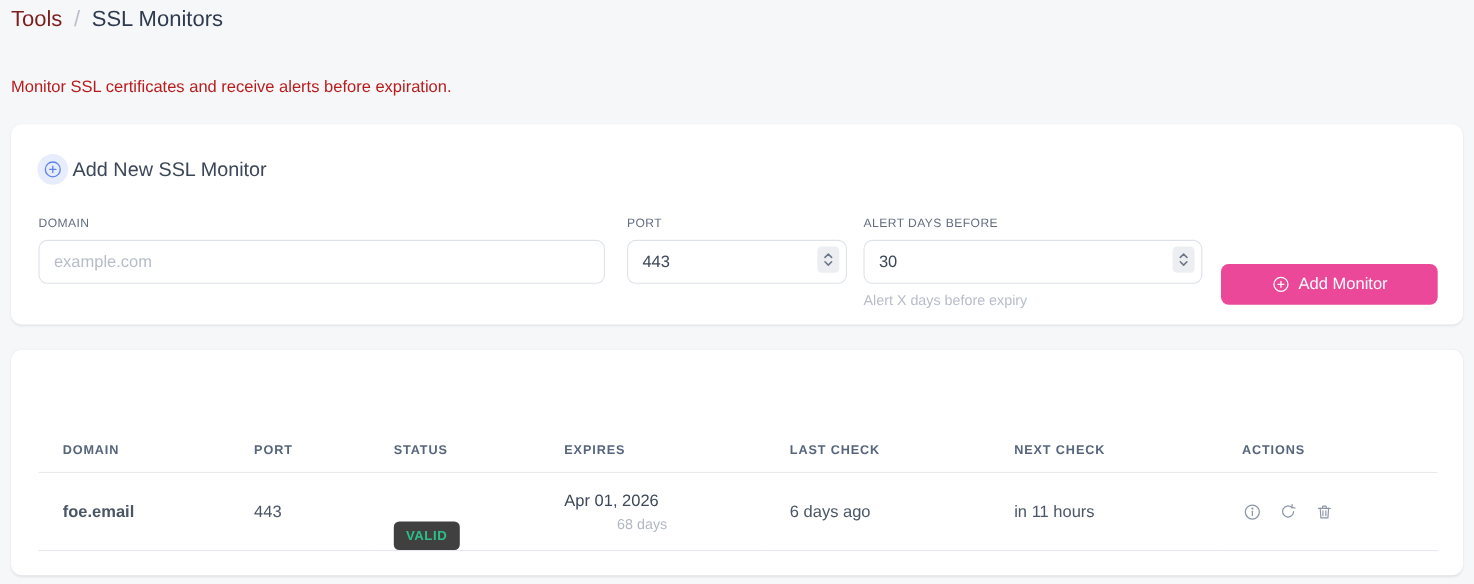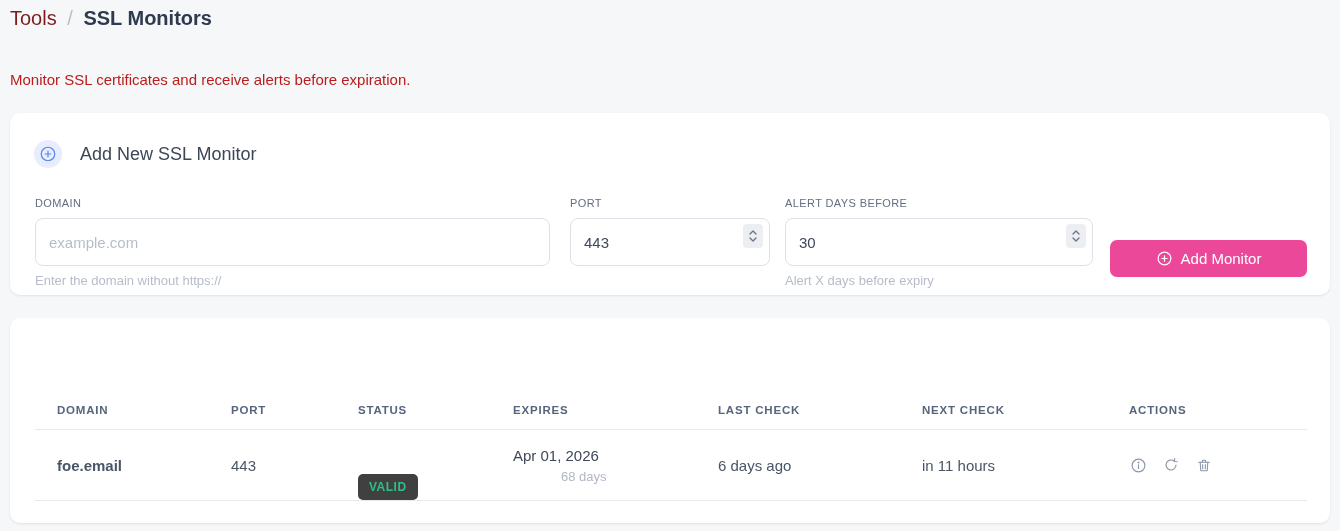--- a/index.html
+++ b/index.html
@@ -8,53 +8,53 @@
     font-family:"Liberation Sans", sans-serif;
     background:#f6f7f9;
     color:#3d4859;
     position:relative;
   }
 
   
   .breadcrumb { position:absolute; left:10px; top:7px; font-size:20px; }
   .crumb-parent { color:#7f1d1d; font-weight:400; }
   .crumb-sep { color:#b9bfca; font-weight:400; padding:0 5px; }
-  .crumb-current { color:#2e3a4e; font-weight:700; }
+  .crumb-current { color:#2e3a4e; font-weight:400; }
   .page-subtitle { position:absolute; left:10px; top:59px; font-size:15px; color:#b91c1c;margin-top:12px; }
 
   
   .card {
     position:absolute; left:10px; width:1320px;
     background:#ffffff; border-radius:10px;
     box-shadow:0 1px 3px rgba(20,30,60,0.06), 0 1px 2px rgba(20,30,60,0.04);
   }
   .card-add { top:113px; height:182px; }
   .card-list { top:318px; height:205px; }
 
   .card-header { position:absolute; left:24px; top:27px; display:flex; align-items:center; }
   .icon-badge {
     width:28px; height:28px; border-radius:50%;
     display:flex; align-items:center; justify-content:center; flex:0 0 auto;
   }
   .icon-badge.blue { background:#e7edfc; color:#5b83eb; }
   .icon-badge.cyan { background:#d7f5f7; color:#36c5d8; }
-  .card-title { margin-left:18px; font-size:18px; font-weight:500; color:#3b4657; }
+  .card-title { margin-left:4px; font-size:18px; font-weight:500; color:#3b4657; }
 
   
   .form-group { position:absolute; top:84px; }
   .fg-domain { left:25px; width:515px; }
   .fg-port { left:560px; width:200px; }
   .fg-alert { left:775px; width:308px; }
   .field-label {
     display:block; font-size:11px; font-weight:500; letter-spacing:0.4px;
     color:#636e80; text-transform:uppercase; margin-bottom:9px;
   }
   .input-wrap { position:relative; }
   .text-input {
-    width:100%; height:48px; border:1px solid #dde2e9; border-radius:8px;
+    width:100%; height:40px; border:1px solid #dde2e9; border-radius:8px;
     padding:0 34px 0 13px; font-size:15px; color:#3d4859; background:#fff; outline:none;
     font-family:"Liberation Sans", sans-serif;
   }
   .text-input.no-spin { padding-right:13px; }
   .text-input::placeholder { color:#b6bdc9; }
   input[type=number] { appearance:textfield; -moz-appearance:textfield; }
   input[type=number]::-webkit-inner-spin-button,
   input[type=number]::-webkit-outer-spin-button { -webkit-appearance:none; }
   .spinner {
     position:absolute; right:7px; top:6px; width:20px; height:24px;
@@ -120,21 +120,20 @@
       </svg>
     </span>
     <span class="card-title">Add New SSL Monitor</span>
   </div>
 
   <div class="form-group fg-domain">
     <label class="field-label">DOMAIN</label>
     <div class="input-wrap">
       <input class="text-input no-spin" type="text" placeholder="example.com" style="">
     </div>
-    <div class="helper-text">Enter the domain without https://</div>
   </div>
 
   <div class="form-group fg-port">
     <label class="field-label">PORT</label>
     <div class="input-wrap">
       <input class="text-input" type="number" value="443" style="">
       <span class="spinner">
         <svg width="10" height="16" viewBox="0 0 10 16" fill="none" stroke="currentColor" stroke-width="1.4" stroke-linecap="round" stroke-linejoin="round">
           <path d="M2 6l3-3 3 3"></path>
             <path d="M2 10l3 3 3-3"></path>

